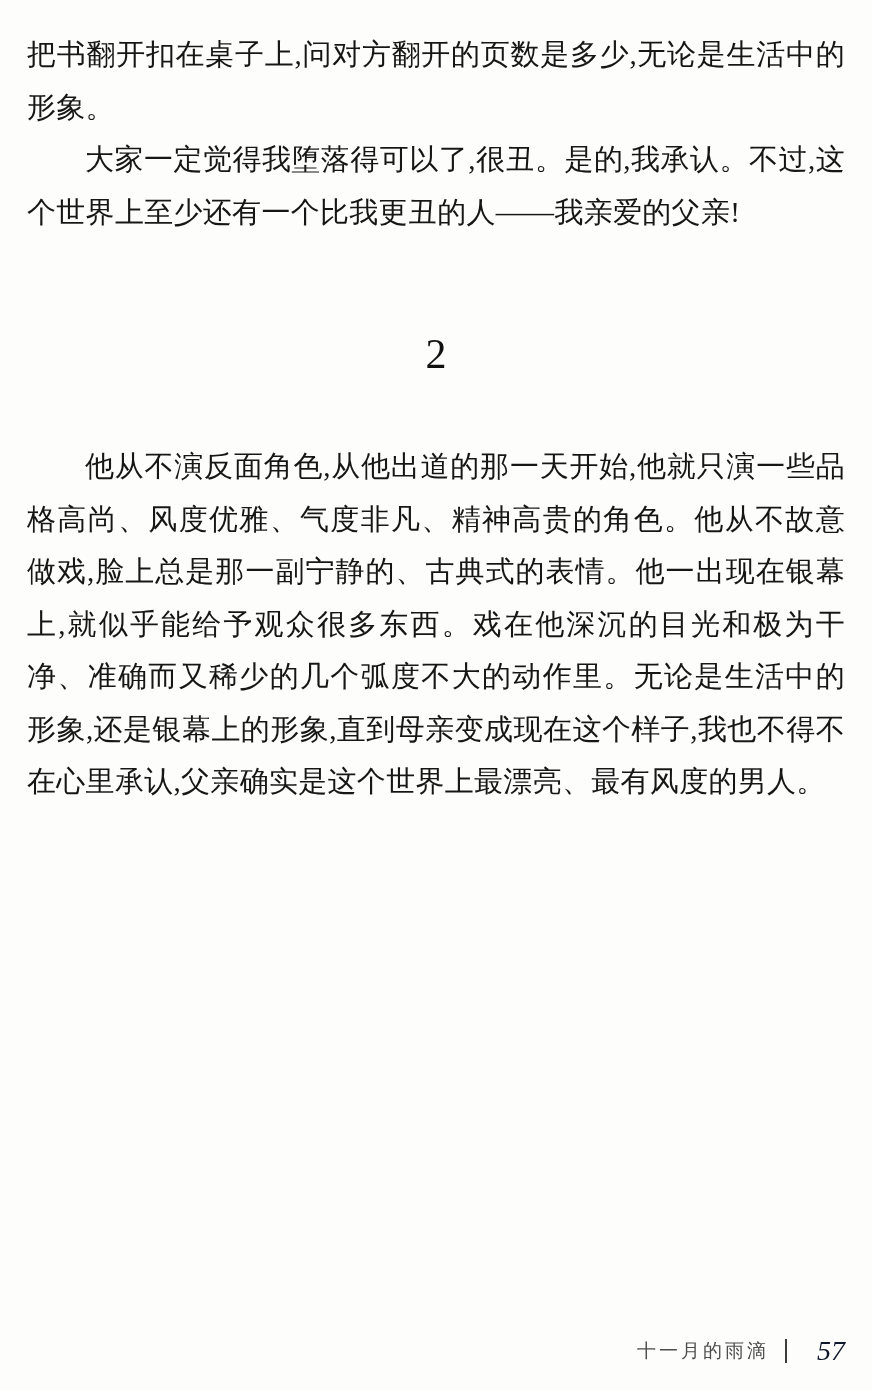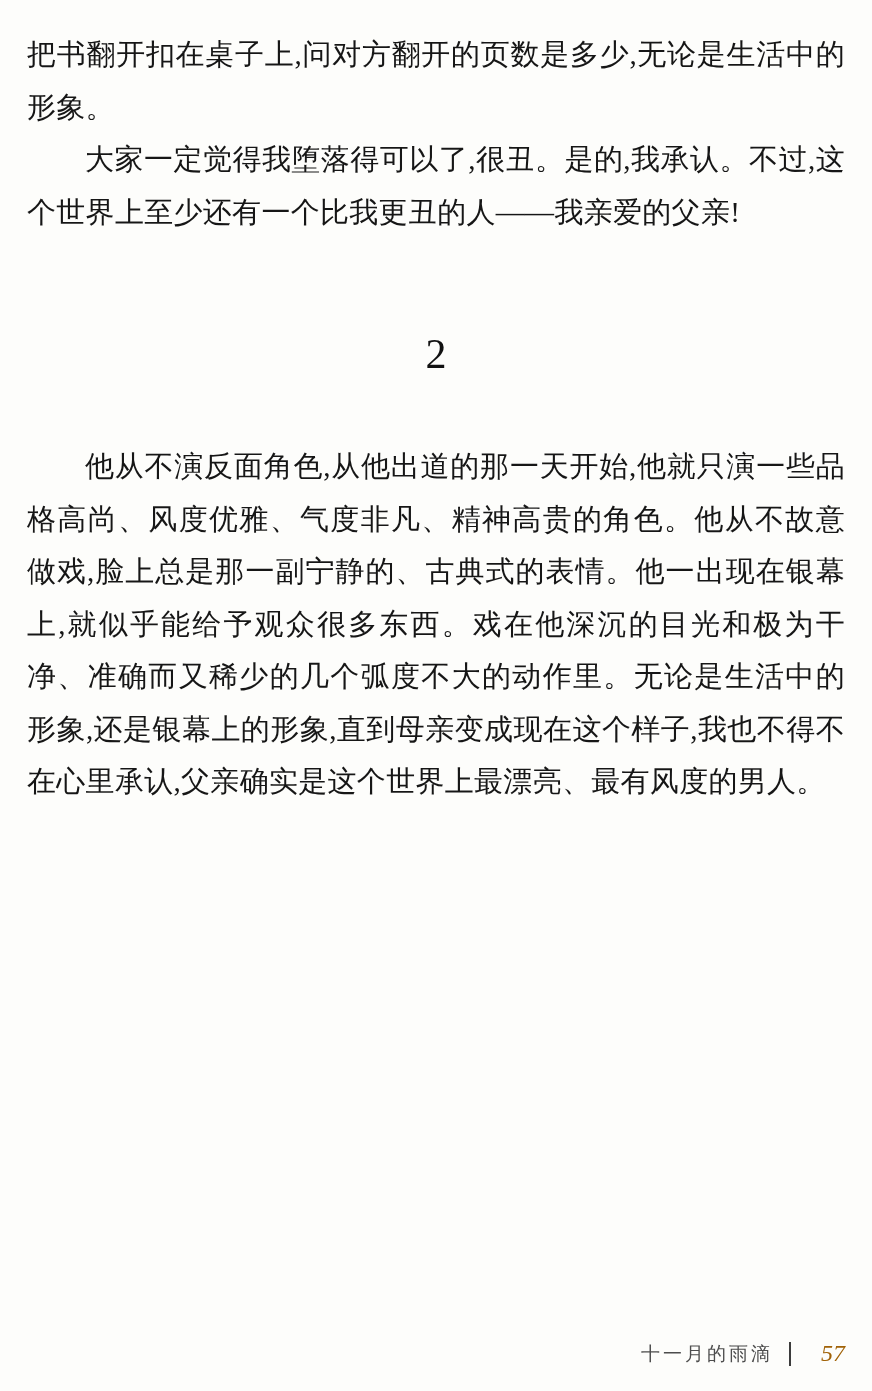--- a/index.html
+++ b/index.html
@@ -55,23 +55,23 @@
     color: #4d4d4d;
   }
   .footer-sep {
     width: 2px;
     height: 24px;
     background: #3c3c3c;
     margin-left: 16px;
     margin-right: 30px;
   }
   .footer-page {
-    font-size: 24px;
+    font-size: 28px;
     font-style: italic;
-    color: #a16207;
+    color: #0f172a;
     font-family: "Liberation Serif", "DejaVu Serif", serif;
   }
 </style>
 </head>
 <body>
 
 <div class="page">
   <div class="content">
       <p class="body-para">把书翻开扣在桌子上,问对方翻开的页数是多少,无论是生活中的形象。</p>
       <p class="body-para indent">大家一定觉得我堕落得可以了,很丑。是的,我承认。不过,这个世界上至少还有一个比我更丑的人——我亲爱的父亲!</p>

